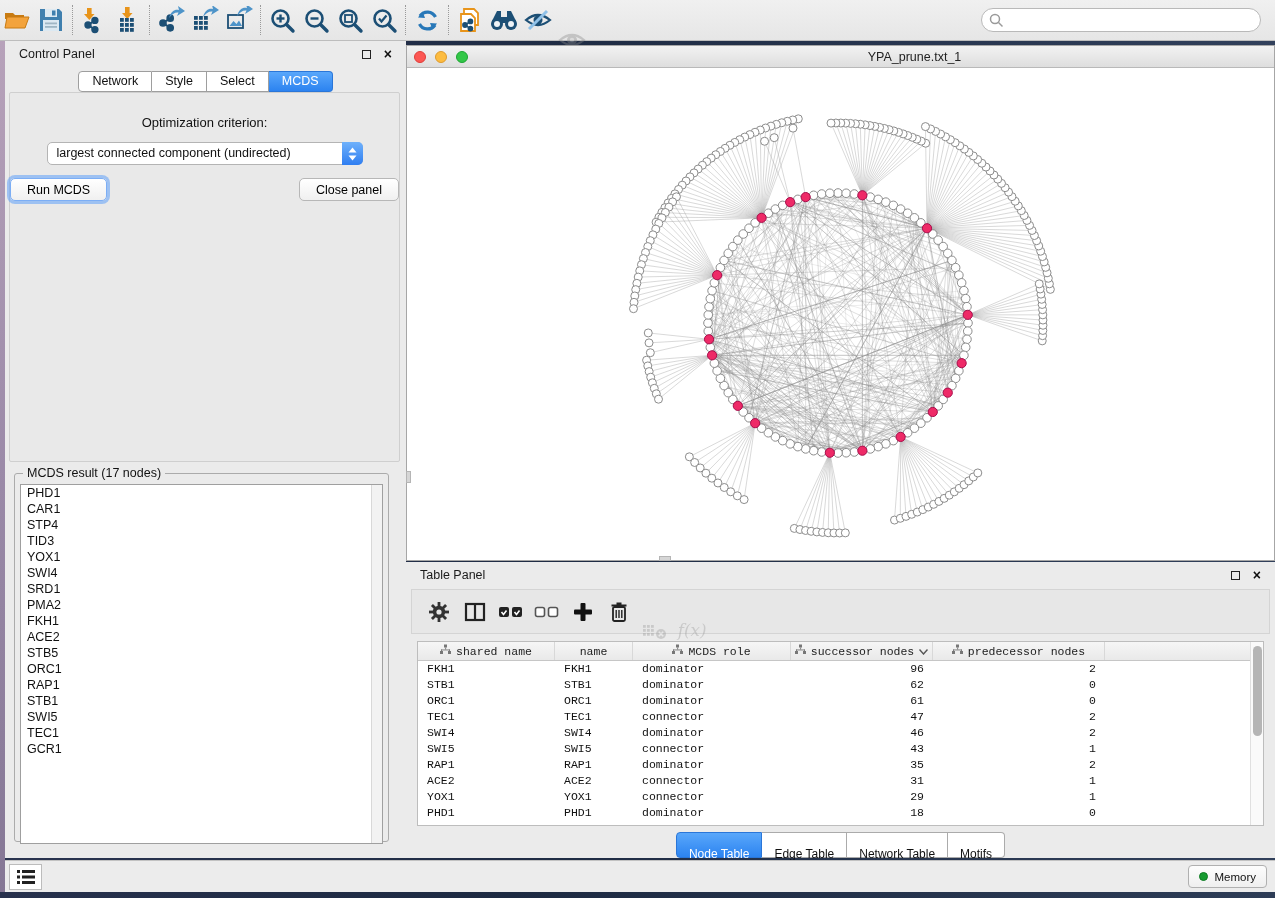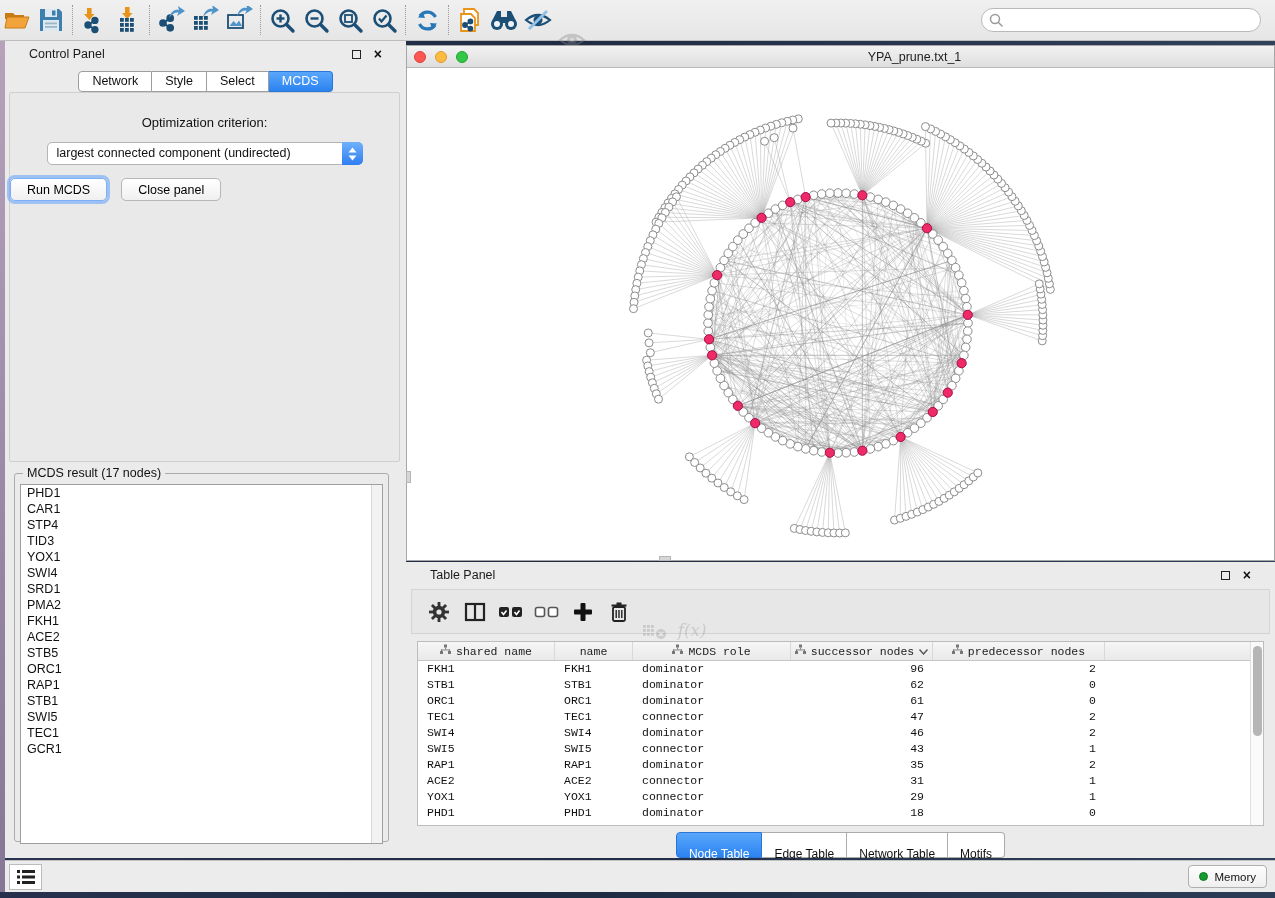--- a/index.html
+++ b/index.html
@@ -19,21 +19,21 @@
                border-radius:12px; display:flex; align-items:center; padding-left:7px; }
 
   
   .desk-left { position:absolute; left:0; top:41px; width:5px; height:851px;
                background:linear-gradient(180deg,#b7a2ba,#9b8aa8 50%,#857795); }
   .desk-bottom { position:absolute; left:0; top:892px; width:1275px; height:6px;
                  background:linear-gradient(90deg,#27314d,#1d2a42 40%,#2d3c56); }
 
   
   .control-panel { position:absolute; left:5px; top:41px; width:401px; height:817px; background:#ebebeb; }
-  .panel-titlebar { height:26px; display:flex; align-items:center; padding:0 24px; }
+  .panel-titlebar { height:26px; display:flex; align-items:center; padding:0 14px; }
   .panel-title { font-size:12.5px; color:#1a1a1a; }
   .pt-spacer { flex:1; }
   .float-btn { width:9px; height:9px; border:1.5px solid #222; margin-right:13px; cursor:default; }
   .close-btn { font-size:14px; font-weight:bold; color:#111; line-height:10px; cursor:default; }
 
   .tabbar { position:absolute; left:0; top:30px; width:100%; display:flex; justify-content:center; }
   .tab { height:21px; line-height:19px; padding:0 13px; background:#fff; border:1px solid #9e9e9e;
          border-left-width:0; font-size:12.5px; cursor:default; }
   .tab:first-child { border-left-width:1px; border-radius:4px 0 0 4px; }
   .tab:last-child { border-radius:0 4px 4px 0; }
@@ -41,21 +41,21 @@
 
   .cp-box { position:absolute; left:4px; top:51px; width:391px; height:370px; background:#e9e9e9;
             border:1px solid #cfcfcf; border-radius:2px; }
   .opt-label { margin-top:22px; text-align:center; font-size:13px; }
   .combo { position:relative; margin:12px auto 0; width:316px; height:23px; background:#fff;
            border:1px solid #b4b4b4; border-radius:5px; line-height:21px; padding-left:9px;
            font-size:12.5px; cursor:default; }
   .combo-btn { position:absolute; right:-1px; top:-1px; width:21px; height:23px; border-radius:0 5px 5px 0;
                background:linear-gradient(180deg,#6fb1fb,#2f7ef1); display:flex; flex-direction:column;
                align-items:center; justify-content:center; gap:2px; }
-  .btnrow { margin-top:13px; display:flex; justify-content:flex-start; gap:14px; }
+  .btnrow { margin-top:13px; display:flex; justify-content:space-between; gap:14px; }
   .mac-btn { height:23px; padding:0 16px; background:linear-gradient(180deg,#ffffff,#f0f0f0);
              border:1px solid #b7b7b7; border-radius:5px; font-size:12.5px; cursor:default; }
   .mac-btn.focus { border-color:#7caef5; box-shadow:0 0 0 3px rgba(95,160,250,.55); }
 
   .groupbox { position:absolute; left:9px; top:425px; width:375px; height:376px;
               border:1px solid #ababab; border-radius:3px; }
   .groupbox legend { margin-left:8px; padding:0 4px; font-size:12.5px; color:#111; }
   .mcds-list { position:absolute; left:5px; top:4px; width:363px; height:360px; background:#fff;
                border:1px solid #9f9f9f; overflow:hidden; }
   .mcds-item { height:16px; line-height:16px; padding-left:6px; font-size:12.5px; }

